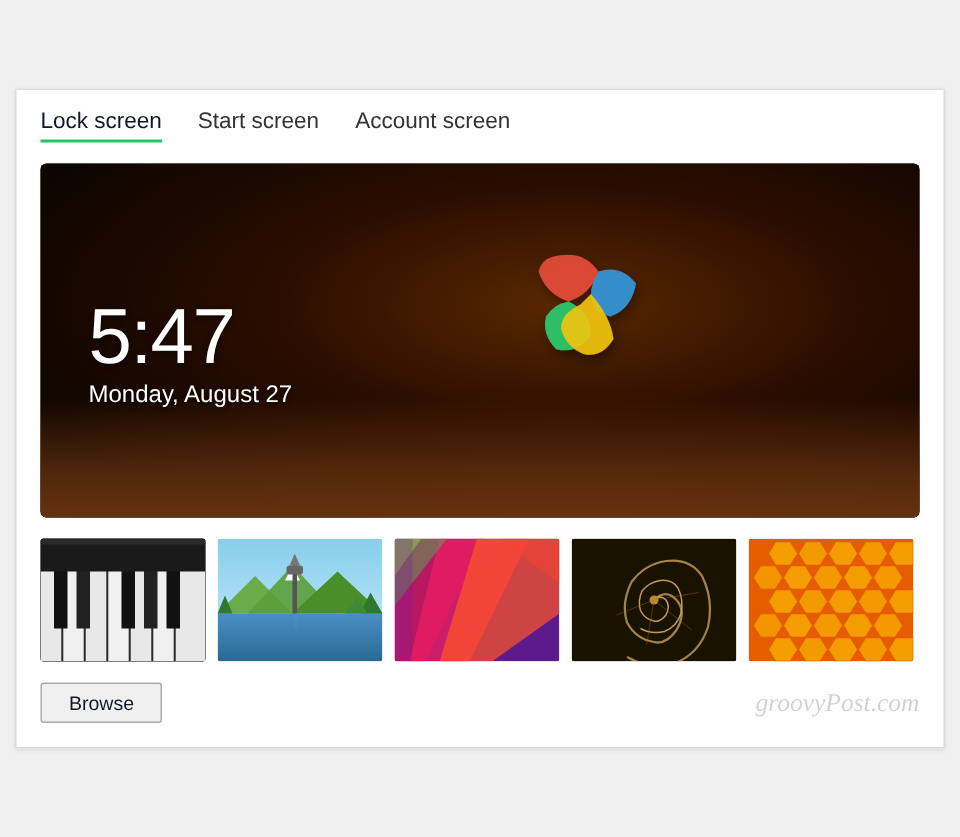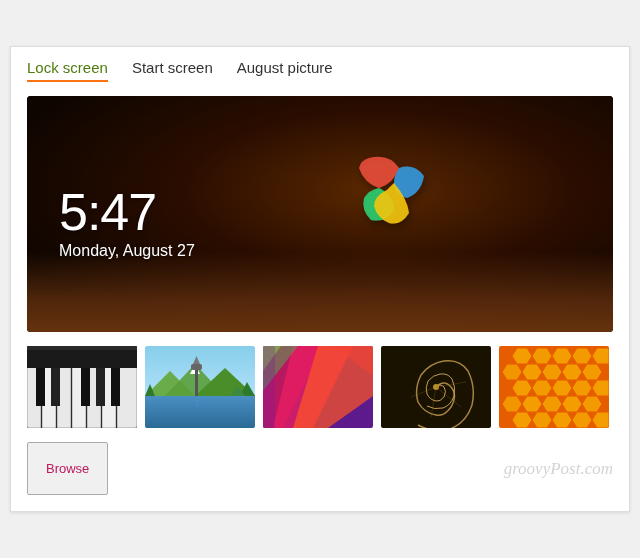--- a/index.html
+++ b/index.html
@@ -27,22 +27,22 @@
       border-bottom: none;
     }
     .tab {
       font-size: 15px;
       color: #333;
       cursor: pointer;
       padding-bottom: 4px;
       text-decoration: none;
     }
     .tab.active {
-      color: #4d7c0f;
-      border-bottom: 2px solid #f97316;
+      color: #0f172a;
+      border-bottom: 2px solid #22c55e;
     }
     .preview-container {
       width: 100%;
       height: 236px;
       border-radius: 4px;
       overflow: hidden;
       position: relative;
       background: #1a0800;
       margin-bottom: 14px;
     }
@@ -103,44 +103,44 @@
       flex-shrink: 0;
     }
     .bottom-row {
       display: flex;
       justify-content: space-between;
       align-items: center;
     }
     .browse-btn {
       background: #f0f0f0;
       border: 1px solid #aaa;
-      padding: 18px 18px;
+      padding: 5px 18px;
       font-size: 13px;
       cursor: pointer;
       border-radius: 2px;
-      color: #be185d;
+      color: #0f172a;
     }
     .watermark {
       font-size: 17px;
       color: rgba(0,0,0,0.18);
       font-style: italic;
       font-family: Georgia, serif;
     }
 
     
   </style>
 </head>
 <body>
 
 <div class="panel">
 
   <div class="tabs">
     <span class="tab active">Lock screen</span>
     <span class="tab">Start screen</span>
-    <span class="tab">August picture</span>
+    <span class="tab">Account screen</span>
   </div>
 
   <div class="preview-container">
     <div class="preview-bg"></div>
     <div class="preview-surface"></div>
 
     <div class="windows-logo">
       <svg viewBox="0 0 160 120" xmlns="http://www.w3.org/2000/svg">
 
         <defs>

